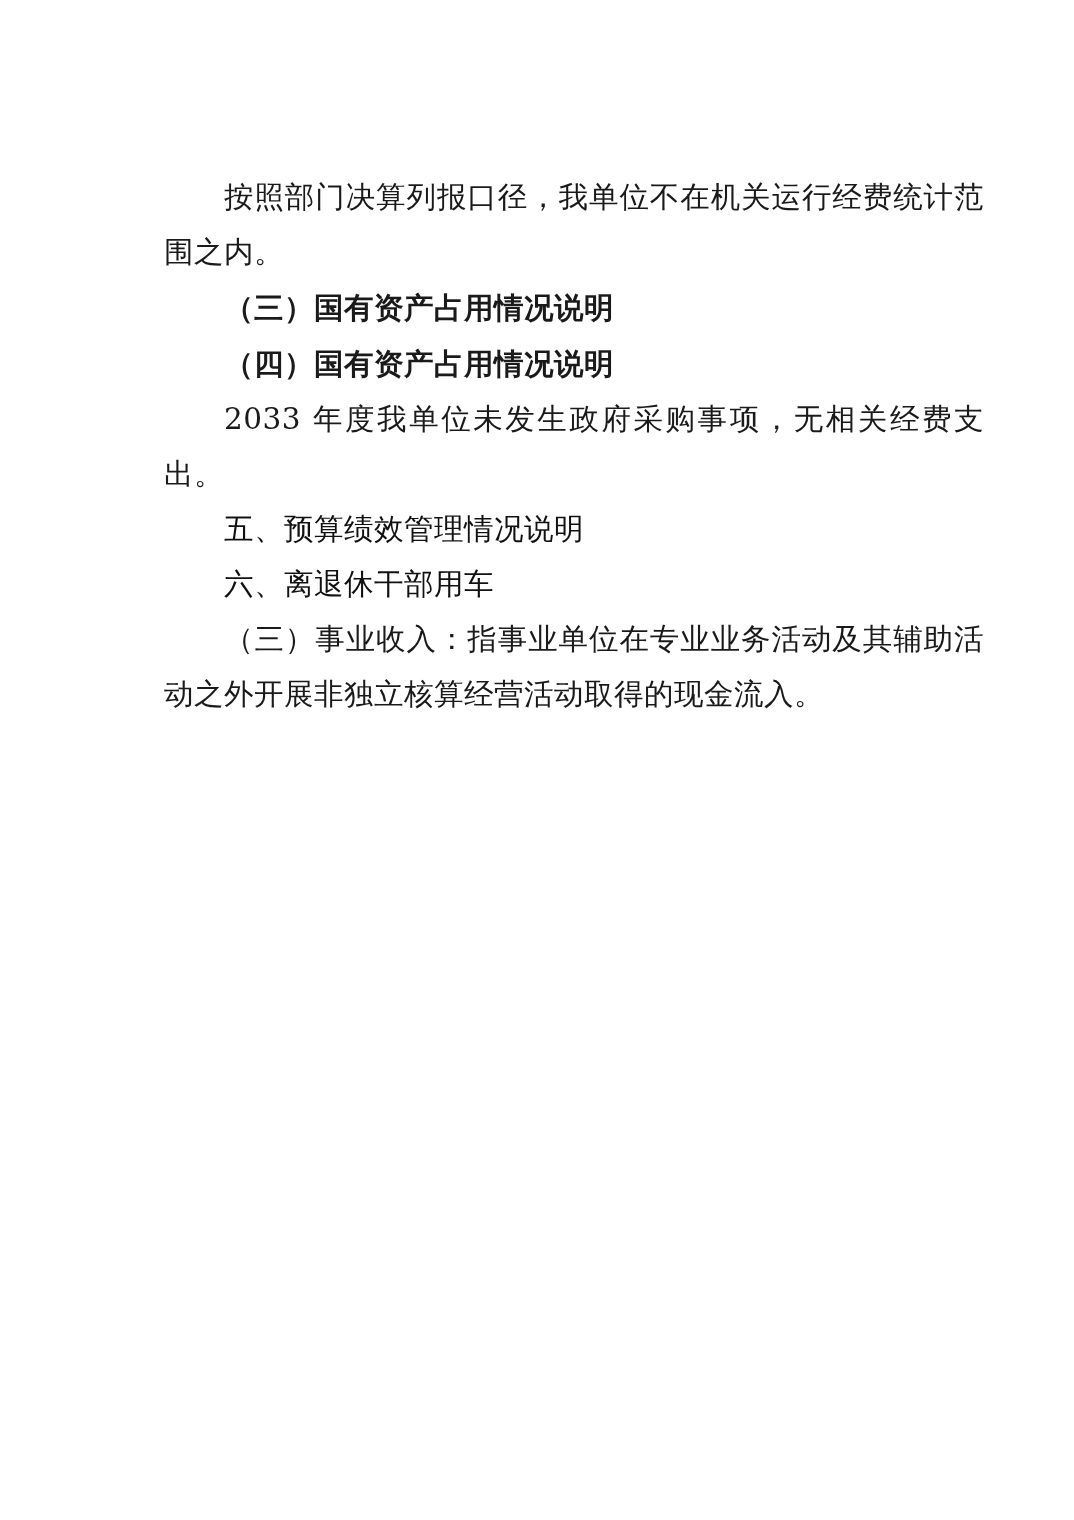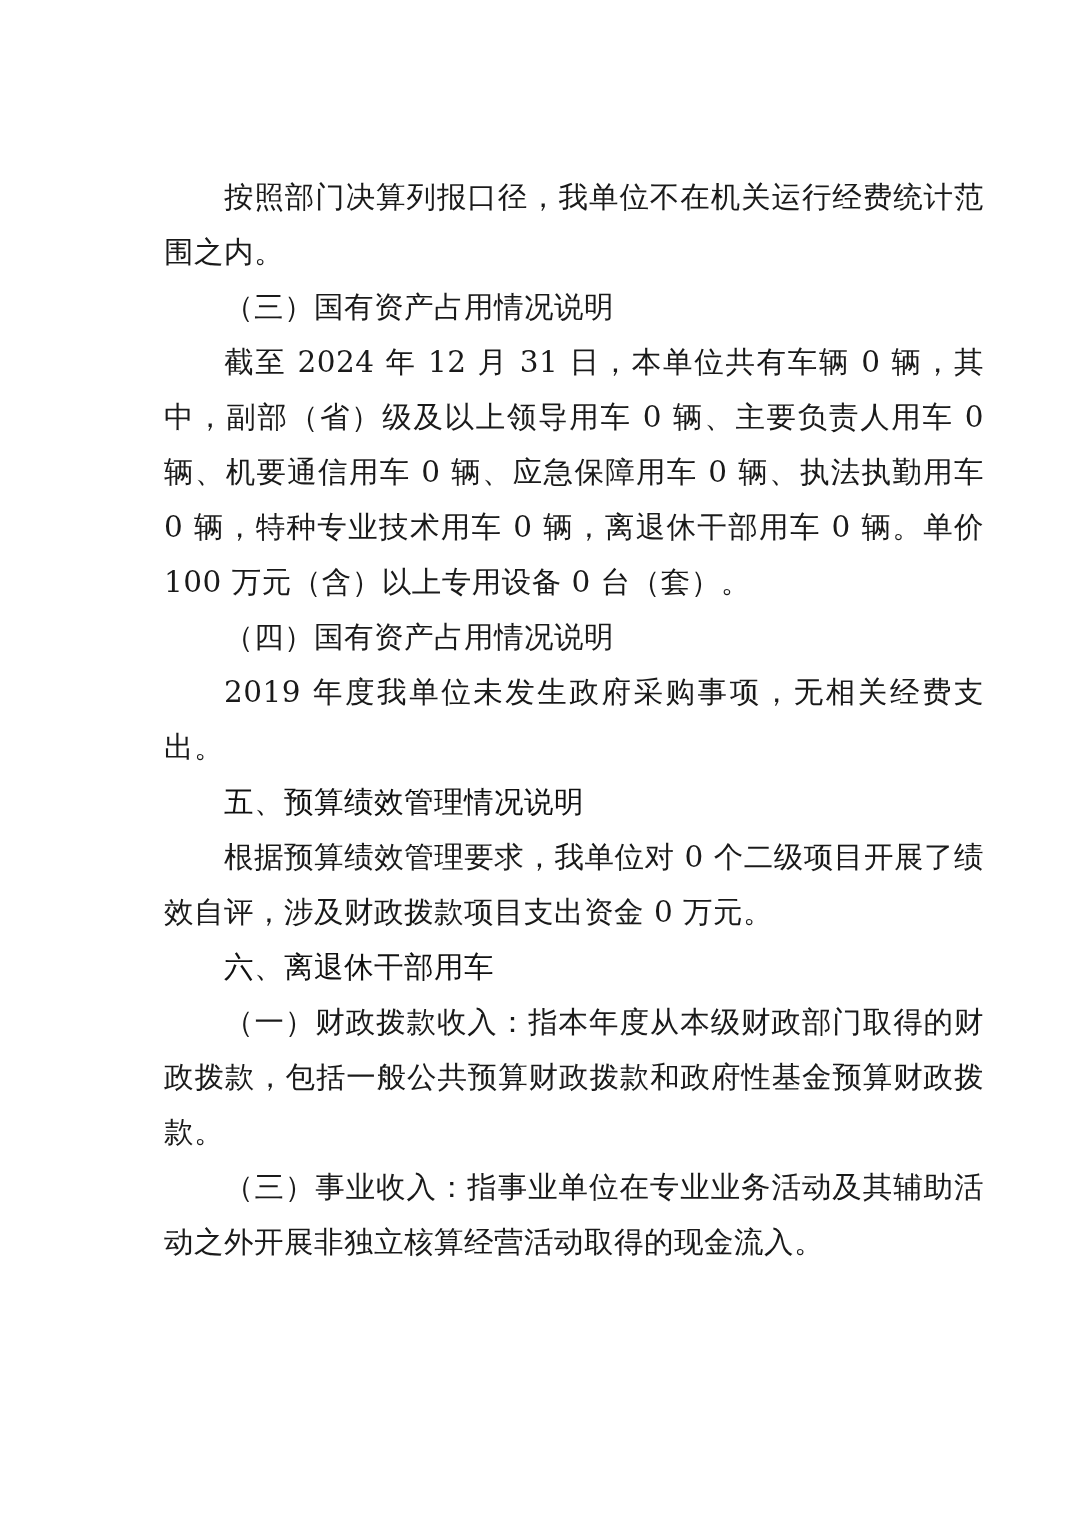--- a/index.html
+++ b/index.html
@@ -48,21 +48,21 @@
   .subhead {
     font-family: "DejaVu Serif", "Liberation Serif", serif;
     font-size: 29.5px;
     line-height: 55px;
     color: #1a1a1a;
     text-indent: 60px;
     margin: 0;
     letter-spacing: 0.5px;
   }
   .subhead b {
-    font-weight: normal;
+    font-weight: bold;
   }
   .footer {
     position: absolute;
     left: 0;
     right: 0;
     top: 1395px;
     text-align: center;
     font-family: "DejaVu Serif", "Liberation Serif", serif;
     font-size: 25px;
     color: #1a1a1a;
@@ -72,33 +72,30 @@
 </head>
 <body>
 
 <div class="page">
   <div class="content">
 
     <p class="para indent">按照部门决算列报口径，我单位不在机关运行经费统计范围之内。</p>
 
     <p class="subhead"><b>（三）国有资产占用情况说明</b></p>
 
-    <p class="para indent">截至 2024 年 12 月 31 日，本单位共有车辆 0 辆，其中，副部（省）级及以上领导用车 0 辆、主要负责人用车 0 辆、机要通信用车 0 辆、应急保障用车 0 辆、执法执勤用车 0 辆，特种专业技术用车 0 辆，离退休干部用车 0 辆。单价 100 万元（含）以上专用设备 0 台（套）。</p>
 
     <p class="subhead"><b>（四）国有资产占用情况说明</b></p>
 
-    <p class="para indent">2019 年度我单位未发生政府采购事项，无相关经费支出。</p>
+    <p class="para indent">2033 年度我单位未发生政府采购事项，无相关经费支出。</p>
 
     <p class="heading">五、预算绩效管理情况说明</p>
 
-    <p class="para indent">根据预算绩效管理要求，我单位对 0 个二级项目开展了绩效自评，涉及财政拨款项目支出资金 0 万元。</p>
 
     <p class="heading">六、离退休干部用车</p>
 
-    <p class="para indent">（一）财政拨款收入：指本年度从本级财政部门取得的财政拨款，包括一般公共预算财政拨款和政府性基金预算财政拨款。</p>
 
 
     <p class="para indent">（三）事业收入：指事业单位在专业业务活动及其辅助活动之外开展非独立核算经营活动取得的现金流入。</p>
 
   </div>
 
   <div class="footer">- 6 -</div>
 </div>
 
 </body></html>

